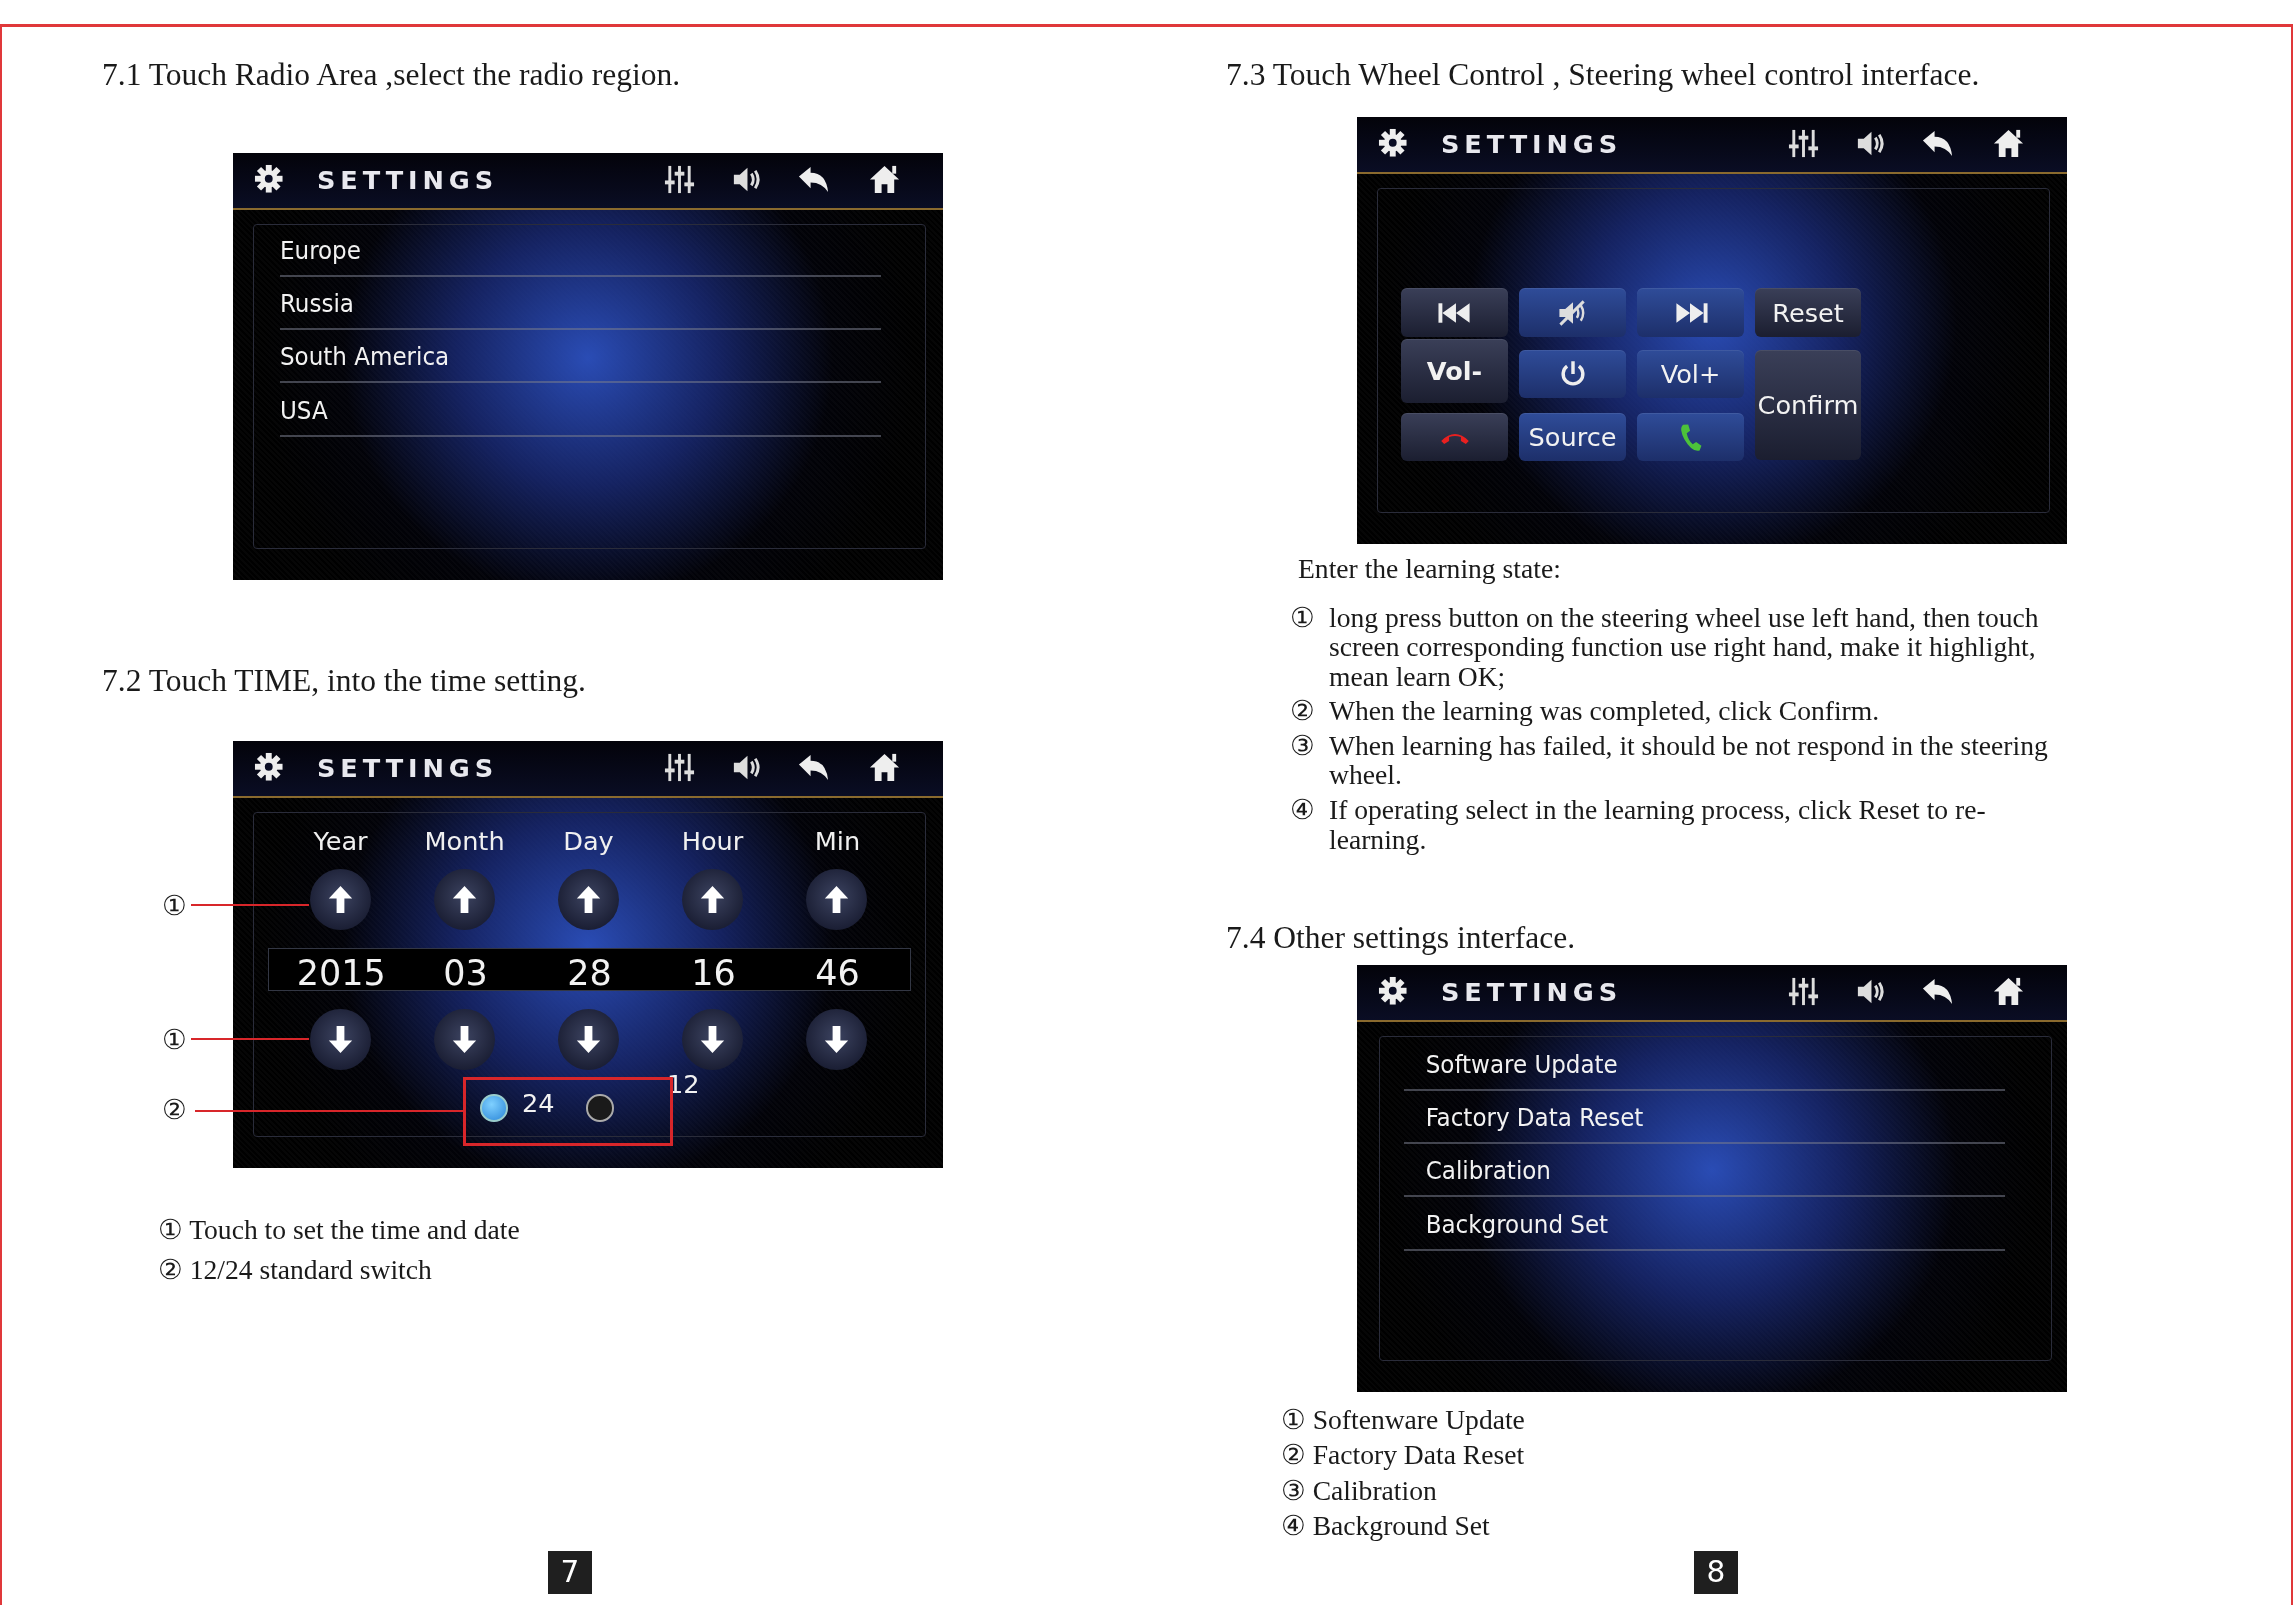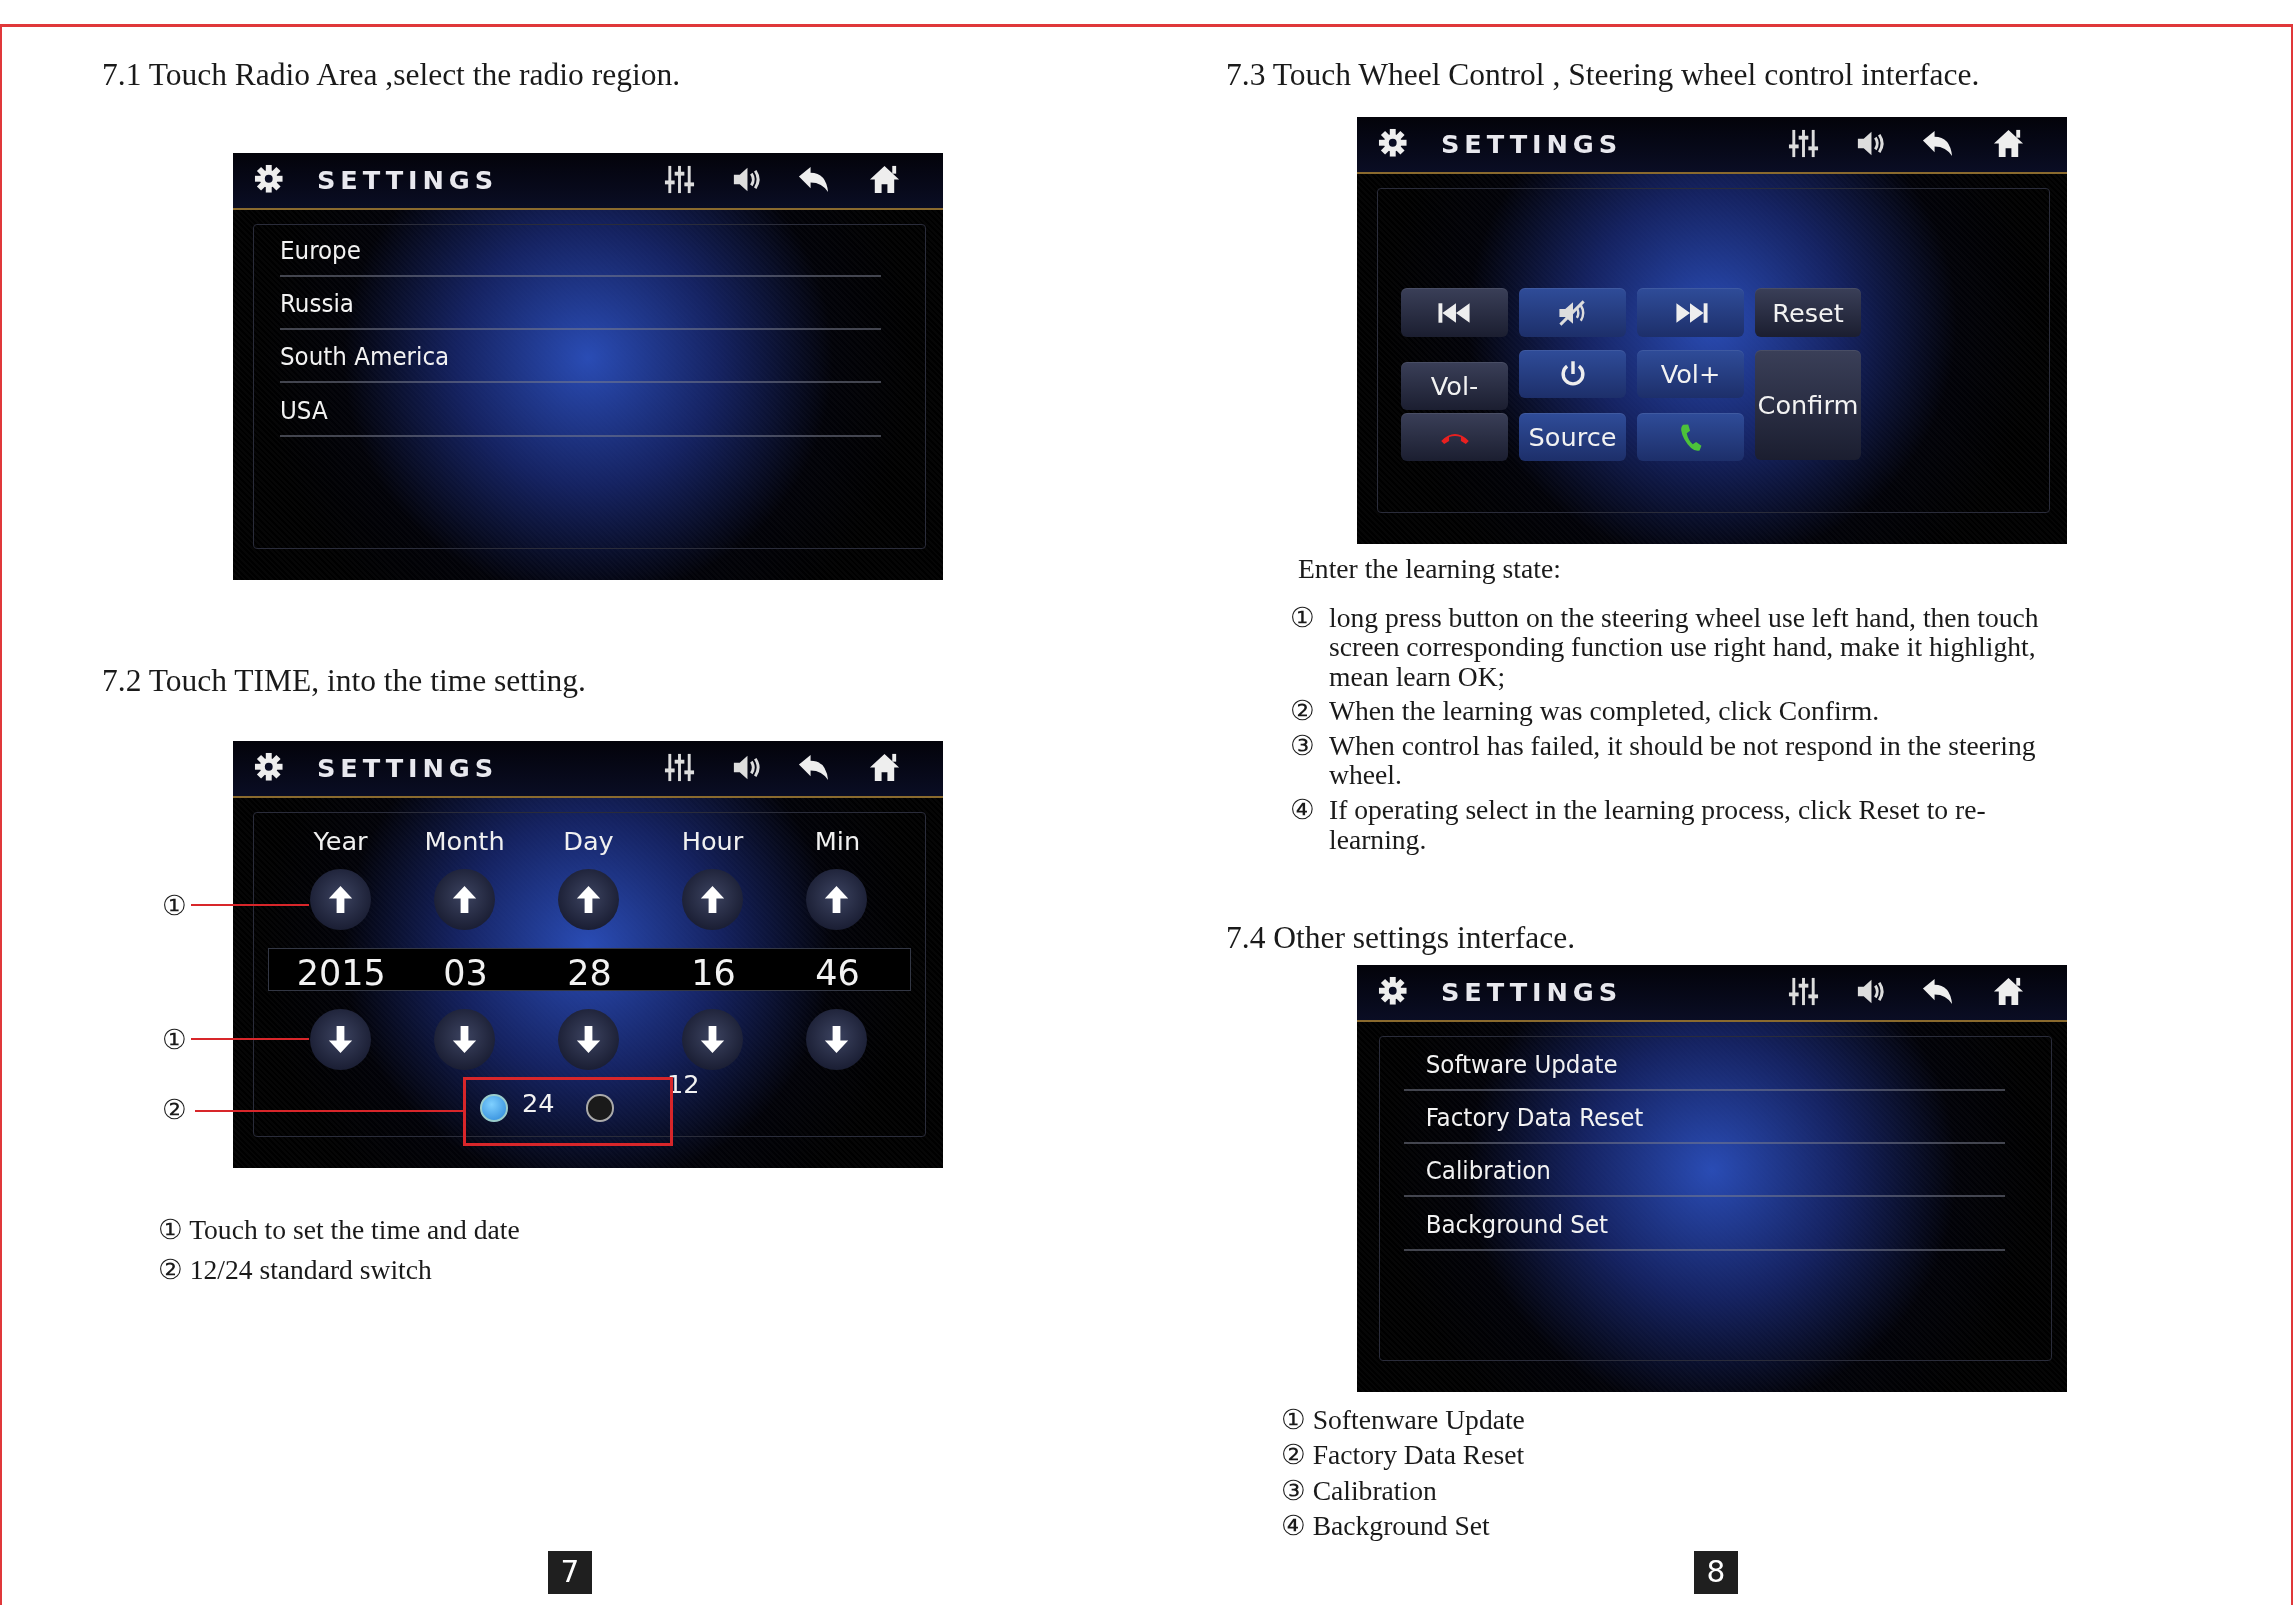--- a/index.html
+++ b/index.html
@@ -300,21 +300,21 @@
   <div class="wbtn blue" style="left:280px; top:171px; width:107px; height:49px;">
       <svg width="35" height="21.7" viewBox="0 0 36 22">
         <path d="M3 1L17 11 3 21zM17 1L31 11 17 21z" fill="#eee"></path>
         <rect x="31" y="1" width="4" height="20" fill="#eee"></rect>
       </svg>
     </div>
   <div class="wbtn" style="left:398px; top:171px; width:106px; height:49px;">
       <span>Reset</span>
     </div>
 
-  <div class="wbtn" style="left:44px; top:245px; width:107px; height:48px;">
+  <div class="wbtn" style="left:44px; top:222px; width:107px; height:64px;font-weight:bold;">
       <span>Vol-</span>
     </div>
   <div class="wbtn blue" style="left:162px; top:233px; width:107px; height:48px;">
       <svg width="27.6" height="29.6" viewBox="0 0 28 30">
         <path d="M8 7a10 10 0 1 0 12 0" stroke="#eee" stroke-width="3.5" fill="none"></path>
         <line x1="14" y1="2" x2="14" y2="15" stroke="#eee" stroke-width="3.5"></line>
       </svg>
     </div>
   <div class="wbtn blue" style="left:280px; top:233px; width:107px; height:48px;">
       <span>Vol+</span>
@@ -343,21 +343,21 @@
 <div>
   <div class="body-text" style="left:1290px; top:603px;">①</div>
   <div class="body-text" style="left:1329px; top:603px;">long press button on the steering wheel use left hand, then touch</div>
   <div class="body-text" style="left:1329px; top:632px;">screen corresponding function use right hand, make it highlight,</div>
   <div class="body-text" style="left:1329px; top:662px;">mean learn OK;</div>
 
   <div class="body-text" style="left:1290px; top:696px;">②</div>
   <div class="body-text" style="left:1329px; top:696px;">When the learning was completed, click Confirm.</div>
 
   <div class="body-text" style="left:1290px; top:731px;">③</div>
-  <div class="body-text" style="left:1329px; top:731px;">When control has failed, it should be not respond in the steering</div>
+  <div class="body-text" style="left:1329px; top:731px;">When learning has failed, it should be not respond in the steering</div>
   <div class="body-text" style="left:1329px; top:760px;">wheel.</div>
 
   <div class="body-text" style="left:1290px; top:795px;">④</div>
   <div class="body-text" style="left:1329px; top:795px;">If operating select in the learning process, click Reset to re-</div>
   <div class="body-text" style="left:1329px; top:825px;">learning.</div>
 </div>
 
 <div class="heading" style="left:1226px; top:920px;">7.4 Other settings interface.</div>
 
 <div class="panel" style="left:1357px; top:965px;">

